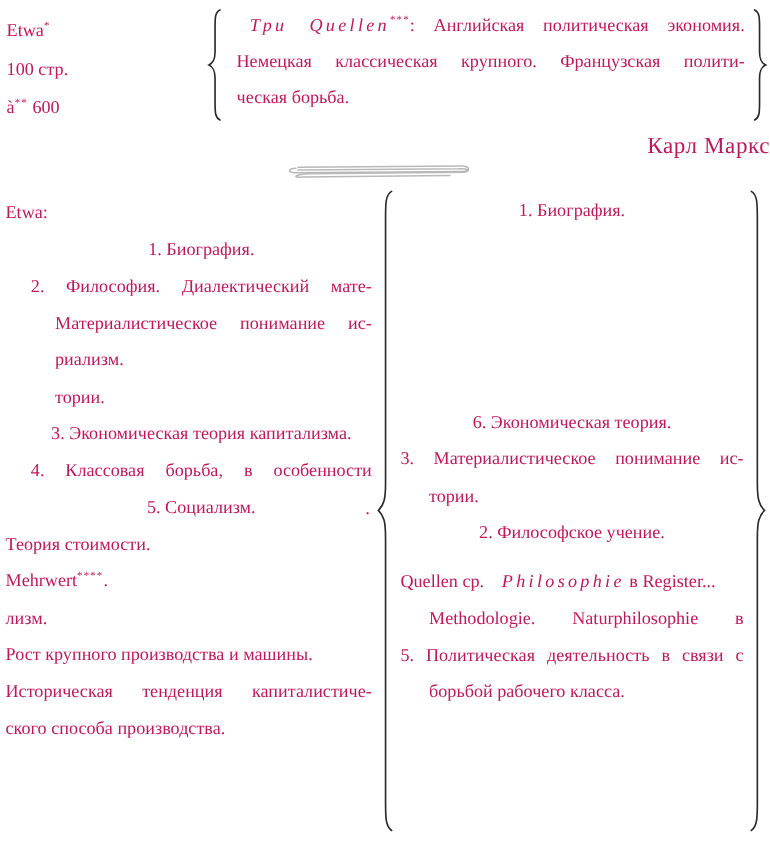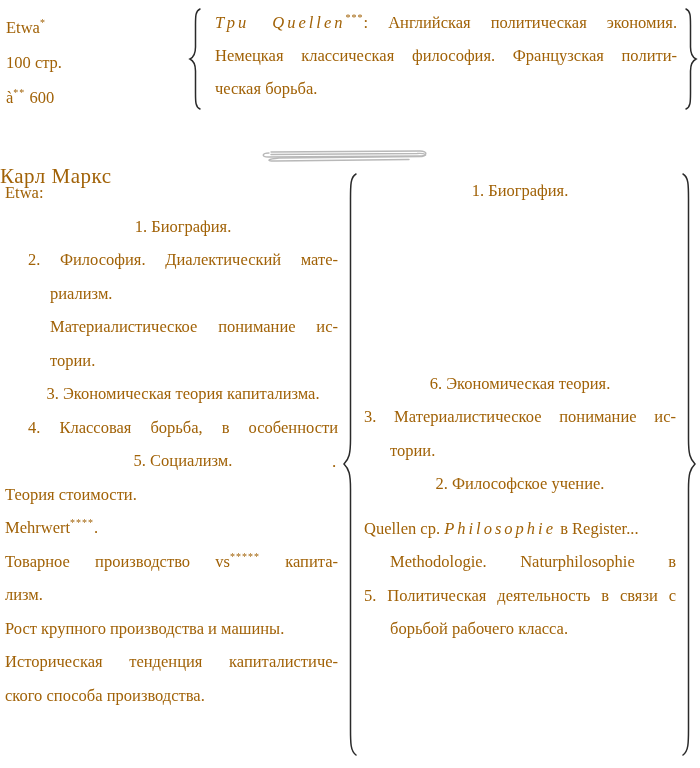--- a/index.html
+++ b/index.html
@@ -1,33 +1,33 @@
 <!DOCTYPE html>
 <html><head>
 <meta charset="utf-8">
 <style>
   html,body{margin:0;padding:0;background:#ffffff;}
   .page{
     position:relative;width:700px;height:768px;background:#ffffff;
     font-family:"Liberation Serif","DejaVu Serif",serif;
-    color:#a16207;font-size:16.5px;overflow:hidden;
+    color:#be185d;font-size:16.5px;overflow:hidden;
   }
   .line{line-height:33.5px;height:33.5px;white-space:nowrap;}
   .j{white-space:normal;text-align:justify;text-align-last:justify;}
   sup{font-size:10px;letter-spacing:1px;vertical-align:7px;line-height:0;}
-  .lsi{font-style:italic;letter-spacing:3px;}
+  .lsi{font-style:italic;letter-spacing:3px;margin-left:12px;}
   
   .hl{position:absolute;left:6px;top:10px;}
   .hl .line{line-height:35px;height:35px;}
   
   .sources{position:absolute;left:215px;top:6px;width:462px;}
   .sources .line{line-height:33px;height:33px;}
   
-  .title{position:absolute;left:0;top:118px;width:700px;text-align:left;
-         font-size:21px;letter-spacing:0.5px;line-height:28px;margin-top:44px;}
+  .title{position:absolute;left:0;top:118px;width:700px;text-align:right;
+         font-size:21px;letter-spacing:0.5px;line-height:28px;}
   .flourish{position:absolute;left:259px;top:147px;}
   
   .leftcol{position:absolute;left:5px;top:176px;width:333px;}
   .rightcol{position:absolute;left:364px;top:174px;width:312px;}
   .num{padding-left:23px;text-align:center;}
   .cont{padding-left:45px;}
   .rightcol .num{padding-left:0;}
   .rightcol .cont{padding-left:26px;}
   .gap18{}
   .gap12{}
@@ -51,44 +51,43 @@
 
   <svg class="brace" style="left:187px;top:6px;" width="16" height="106">
     <path d="M13,3 C8.5,5 8.5,10 8.5,19 L8.5,41 C8.5,48 7,51 3,53 C7,55 8.5,58 8.5,65 L8.5,87 C8.5,96 8.5,101 13,103"></path>
   </svg>
   <svg class="brace" style="left:683px;top:6px;" width="16" height="106">
     <path d="M3,3 C7.5,5 7.5,10 7.5,19 L7.5,41 C7.5,48 9,51 13,53 C9,55 7.5,58 7.5,65 L7.5,87 C7.5,96 7.5,101 3,103"></path>
   </svg>
 
   <div class="sources">
     <div class="line j"><span class="lsi">Три Quellen</span><sup>***</sup><span>: Английская политическая экономия.</span></div>
-    <div class="line j">Немецкая классическая философия. Французская полити-</div>
+    <div class="line j">Немецкая классическая крупного. Французская полити-</div>
     <div class="line">ческая борьба.</div>
   </div>
 
   <div class="title">Карл Маркс</div>
   <svg class="flourish" width="174" height="18">
     <path d="M10,6 C3,6 2,10 9,10 L160,9 C169,9 169,4 161,4 L12,5"></path>
     <path d="M12,7.5 L158,6.5 C166,6 170,8 163,9.5 L20,11 C8,12 7,14.5 16,14 L150,12.5"></path>
   </svg>
 
   <div class="leftcol">
     <div class="line">Etwa:</div>
     <div class="line num">1. Биография.</div>
     <div class="line num j">2. Философия. Диалектический мате-</div>
+    <div class="line cont j">Материалистическое понимание ис-</div>
     <div class="line cont">риализм.</div>
-    <div class="line cont j">Материалистическое понимание ис-</div>
     <div class="line cont">тории.</div>
     <div class="line num">3. Экономическая теория капитализма.</div>
     <div class="line num j">4. Классовая борьба, в особенности</div>
     <div class="line num gap18">5. Социализм.</div>
 
     <div class="line gap12">Теория стоимости.</div>
     <div class="line"><span>Mehrwert</span><sup>****</sup><span>.</span></div>
-    <div class="line j"><span>Товарное производство vs</span><sup>*****</sup><span> капита-</span></div>
     <div class="line">лизм.</div>
     <div class="line">Рост крупного производства и машины.</div>
     <div class="line j">Историческая тенденция капиталистиче-</div>
     <div class="line">ского способа производства.</div>
   </div>
 
   <span class="stray">.</span>
 
   <svg class="brace" style="left:342px;top:171px;" width="16" height="588">
     <path d="M14,3 C8.5,6 8.5,14 8.5,28 L8.5,268 C8.5,283 7,288 2,293 C7,298 8.5,303 8.5,318 L8.5,558 C8.5,572 8.5,580 14,584"></path>

